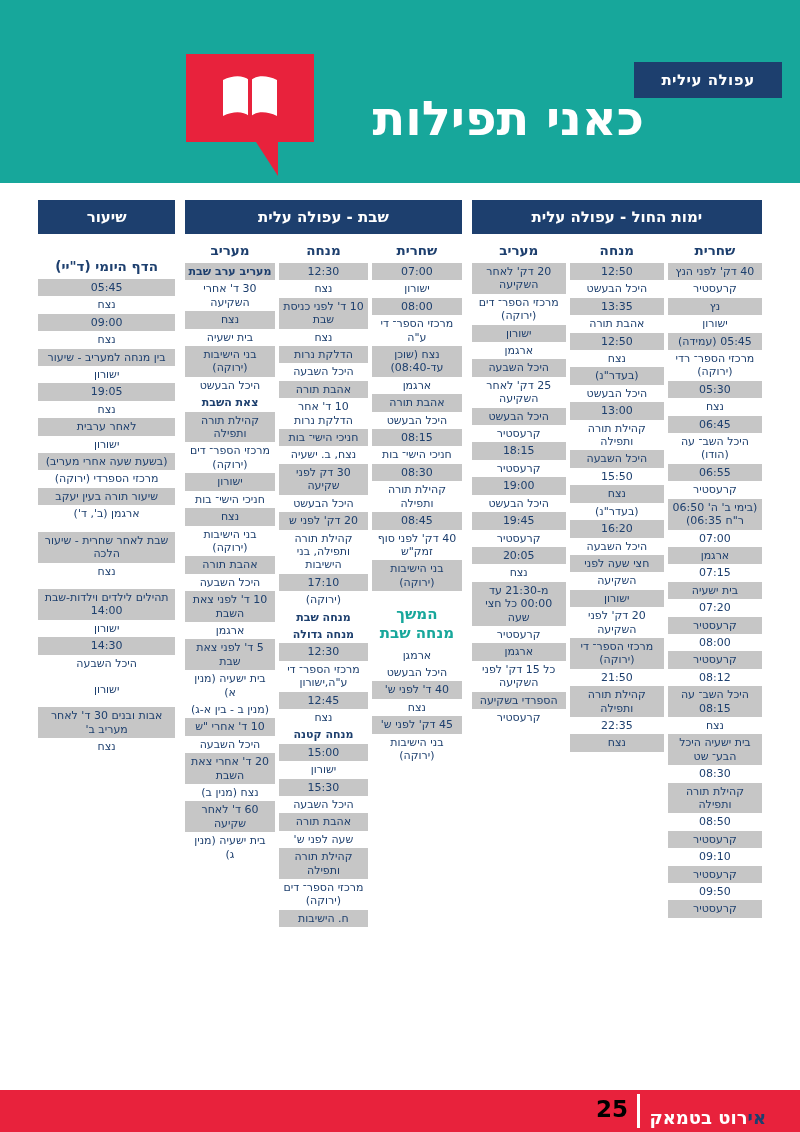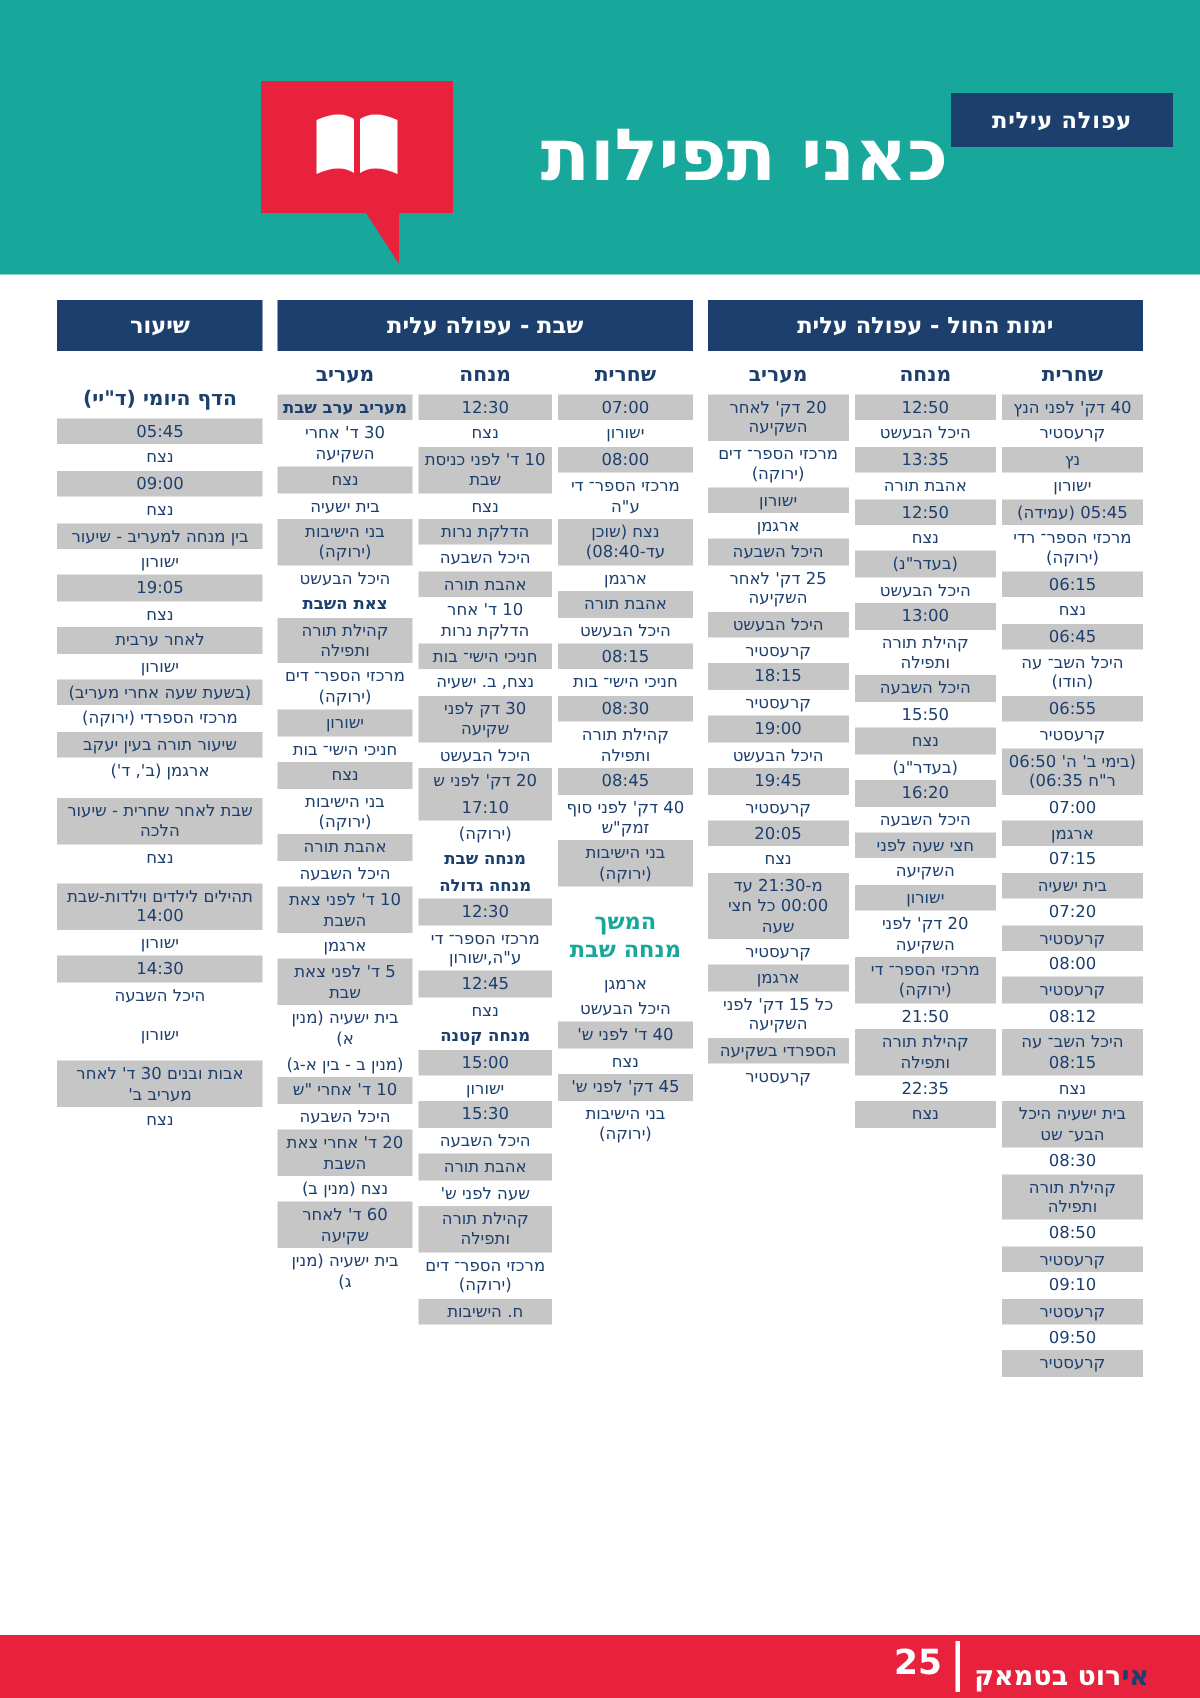--- a/index.html
+++ b/index.html
@@ -25,22 +25,22 @@
   .city-tag {
     position: absolute; top: 62px; right: 18px;
     width: 148px; height: 36px;
     background: #1d3f6e;
     color: #ffffff;
     display: flex; align-items: center; justify-content: center;
     font-size: 15px; font-weight: bold;
     letter-spacing: 0.5px;
   }
   .title-block {
-    position: absolute; top: 54px; right: 168px;
-    display: flex; flex-direction: row-reverse; align-items: flex-start; gap: 44px;
+    position: absolute; top: 54px; right: 156px;
+    display: flex; flex-direction: row-reverse; align-items: flex-end; gap: 44px;
   }
   .main-title {
     color: #ffffff;
     font-size: 48px;
     font-weight: bold;
     line-height: 1;
     margin-top: 26px;
     margin-right: 0;
     margin-left: 14px;
     white-space: nowrap;
@@ -117,21 +117,21 @@
   }
 
   
   .footer {
     position: absolute; bottom: 0; left: 0;
     width: 800px; height: 42px;
     background: #e8223c;
   }
   .page-num {
     position: absolute; top: 6px; right: 172px;
-    color: #ffffff; font-size: 23px; font-weight: bold;
+    color: #000000; font-size: 23px; font-weight: bold;
   }
   .brand {
     position: absolute; top: 17px; right: 34px;
     color: #ffffff; font-size: 18px; font-weight: bold;
   }
   .brand .accent { color: #1d3f6e; }
   .footer-divider {
     position: absolute; top: 4px; right: 160px;
     width: 3px; height: 34px; background: #ffffff;
   }
@@ -161,21 +161,21 @@
       <div class="block-head">ימות החול - עפולה עלית</div>
       <div class="cols">
         <div class="col">
           <div class="col-head">שחרית</div>
           <div class="cell shade">40 דק' לפני הנץ</div>
           <div class="cell">קרעסטיר</div>
           <div class="cell shade">נץ</div>
           <div class="cell">ישורון</div>
           <div class="cell shade">05:45 (עמידה)</div>
           <div class="cell">מרכזי הספר־ רדי (ירוקה)</div>
-          <div class="cell shade">06:15</div>
+          <div class="cell shade">05:30</div>
           <div class="cell">נצח</div>
           <div class="cell shade">06:45</div>
           <div class="cell">היכל השב־ עה (הודו)</div>
           <div class="cell shade">06:55</div>
           <div class="cell">קרעסטיר</div>
           <div class="cell shade">(בימי ב' ה' 06:50 ר"ח 06:35)</div>
           <div class="cell">07:00</div>
           <div class="cell shade">ארגמן</div>
           <div class="cell">07:15</div>
           <div class="cell shade">בית ישעיה</div>
@@ -292,20 +292,21 @@
           <div class="cell">נצח</div>
           <div class="cell shade">הדלקת נרות</div>
           <div class="cell">היכל השבעה</div>
           <div class="cell shade">אהבת תורה</div>
           <div class="cell">10 ד' אחר הדלקת נרות</div>
           <div class="cell shade">חניכי הישי־ בות</div>
           <div class="cell">נצח, ב. ישעיה</div>
           <div class="cell shade">30 דק לפני שקיעה</div>
           <div class="cell">היכל הבעשט</div>
           <div class="cell shade">20 דק' לפני ש</div>
+          <div class="cell">קהילת תורה ותפילה, בני הישיבות</div>
           <div class="cell shade">17:10</div>
           <div class="cell">(ירוקה)</div>
           <div class="cell bold">מנחה שבת</div>
           <div class="cell bold">מנחה גדולה</div>
           <div class="cell shade">12:30</div>
           <div class="cell">מרכזי הספר־ די ע"ה,ישורון</div>
           <div class="cell shade">12:45</div>
           <div class="cell">נצח</div>
           <div class="cell bold">מנחה קטנה</div>
           <div class="cell shade">15:00</div>

